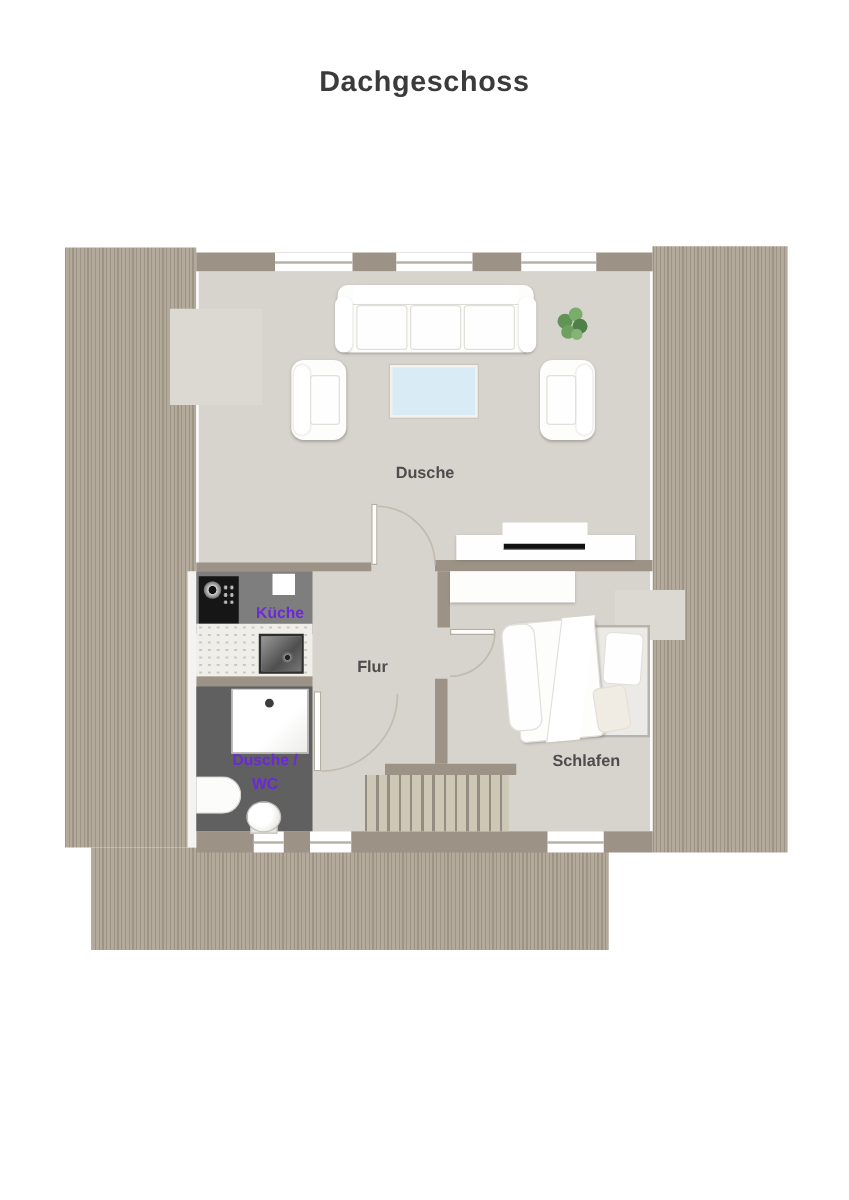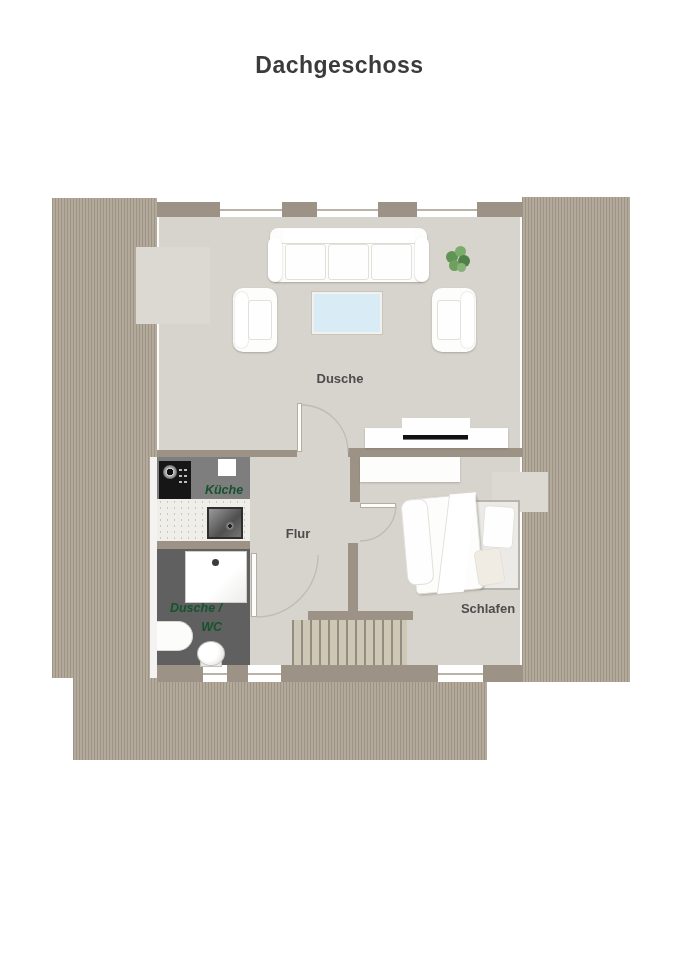--- a/index.html
+++ b/index.html
@@ -41,21 +41,21 @@
   .win::after{content:'';position:absolute;left:0;right:0;top:50%;margin-top:-1px;
               height:2px;background:#b9b2a6;}
 
   
   .door-leaf{position:absolute;background:#fdfdfc;border:1px solid #b4ada1;box-sizing:border-box;}
   .arc-svg{position:absolute;left:0;top:0;width:679px;height:960px;pointer-events:none;}
 
   
   .room-label{position:absolute;font-size:13px;font-weight:bold;color:#4d4d4d;
               text-align:center;transform:translate(-50%,-50%);white-space:nowrap;}
-  .room-label.light{color:#14532d;font-size:12.5px;font-style:italic;}
+  .room-label.light{color:#6d28d9;font-size:12.5px;}
 
   
   .kitchen-edge{left:150px;top:457px;width:7px;height:221px;background:#f4f3f1;}
   .kitchen-floor{left:157px;top:457px;width:93px;height:50px;background:#7e7e7e;}
   .kitchen-flue{left:218px;top:459px;width:18px;height:17px;background:#ffffff;}
   .cooktop{left:159px;top:461px;width:32px;height:38px;background:#161616;}
   .cooktop .burner-big{position:absolute;left:4px;top:4px;width:14px;height:14px;border-radius:50%;
         background:radial-gradient(circle,#101010 30%,#cfcfcf 34%,#6d6d6d 70%);}
   .cooktop .dots{position:absolute;right:3px;top:6px;width:10px;height:16px;
         background:radial-gradient(circle 1.5px,#bbb 95%,transparent) 0 0/5px 6px repeat;}
@@ -218,20 +218,20 @@
     <div class="abs wardrobe"></div>
     <div class="abs bed-frame"></div>
     <div class="abs duvet"></div>
     <div class="pillow pillow-big"></div>
     <div class="pillow pillow-2"></div>
     <div class="pillow pillow-3"></div>
 
     <div class="room-label" style="left:340px;top:378px;">Dusche</div>
     <div class="room-label light" style="left:224px;top:490px;">Küche</div>
     <div class="room-label" style="left:298px;top:533px;text-align:center;">Flur</div>
-    <div class="room-label light" style="left:196px;top:618px;line-height:1.5;">
+    <div class="room-label light" style="left:212px;top:618px;line-height:1.5;">
       <span style="display:block;">Dusche /</span>
-      <span style="display:block;text-align:right;">WC</span>
-    </div>
-    <div class="room-label" style="left:488px;top:608px;">Schlafen</div>
+      <span style="display:block;">WC</span>
+    </div>
+    <div class="room-label" style="left:469px;top:608px;">Schlafen</div>
 
   </div>
 </div>
 
 </body></html>

